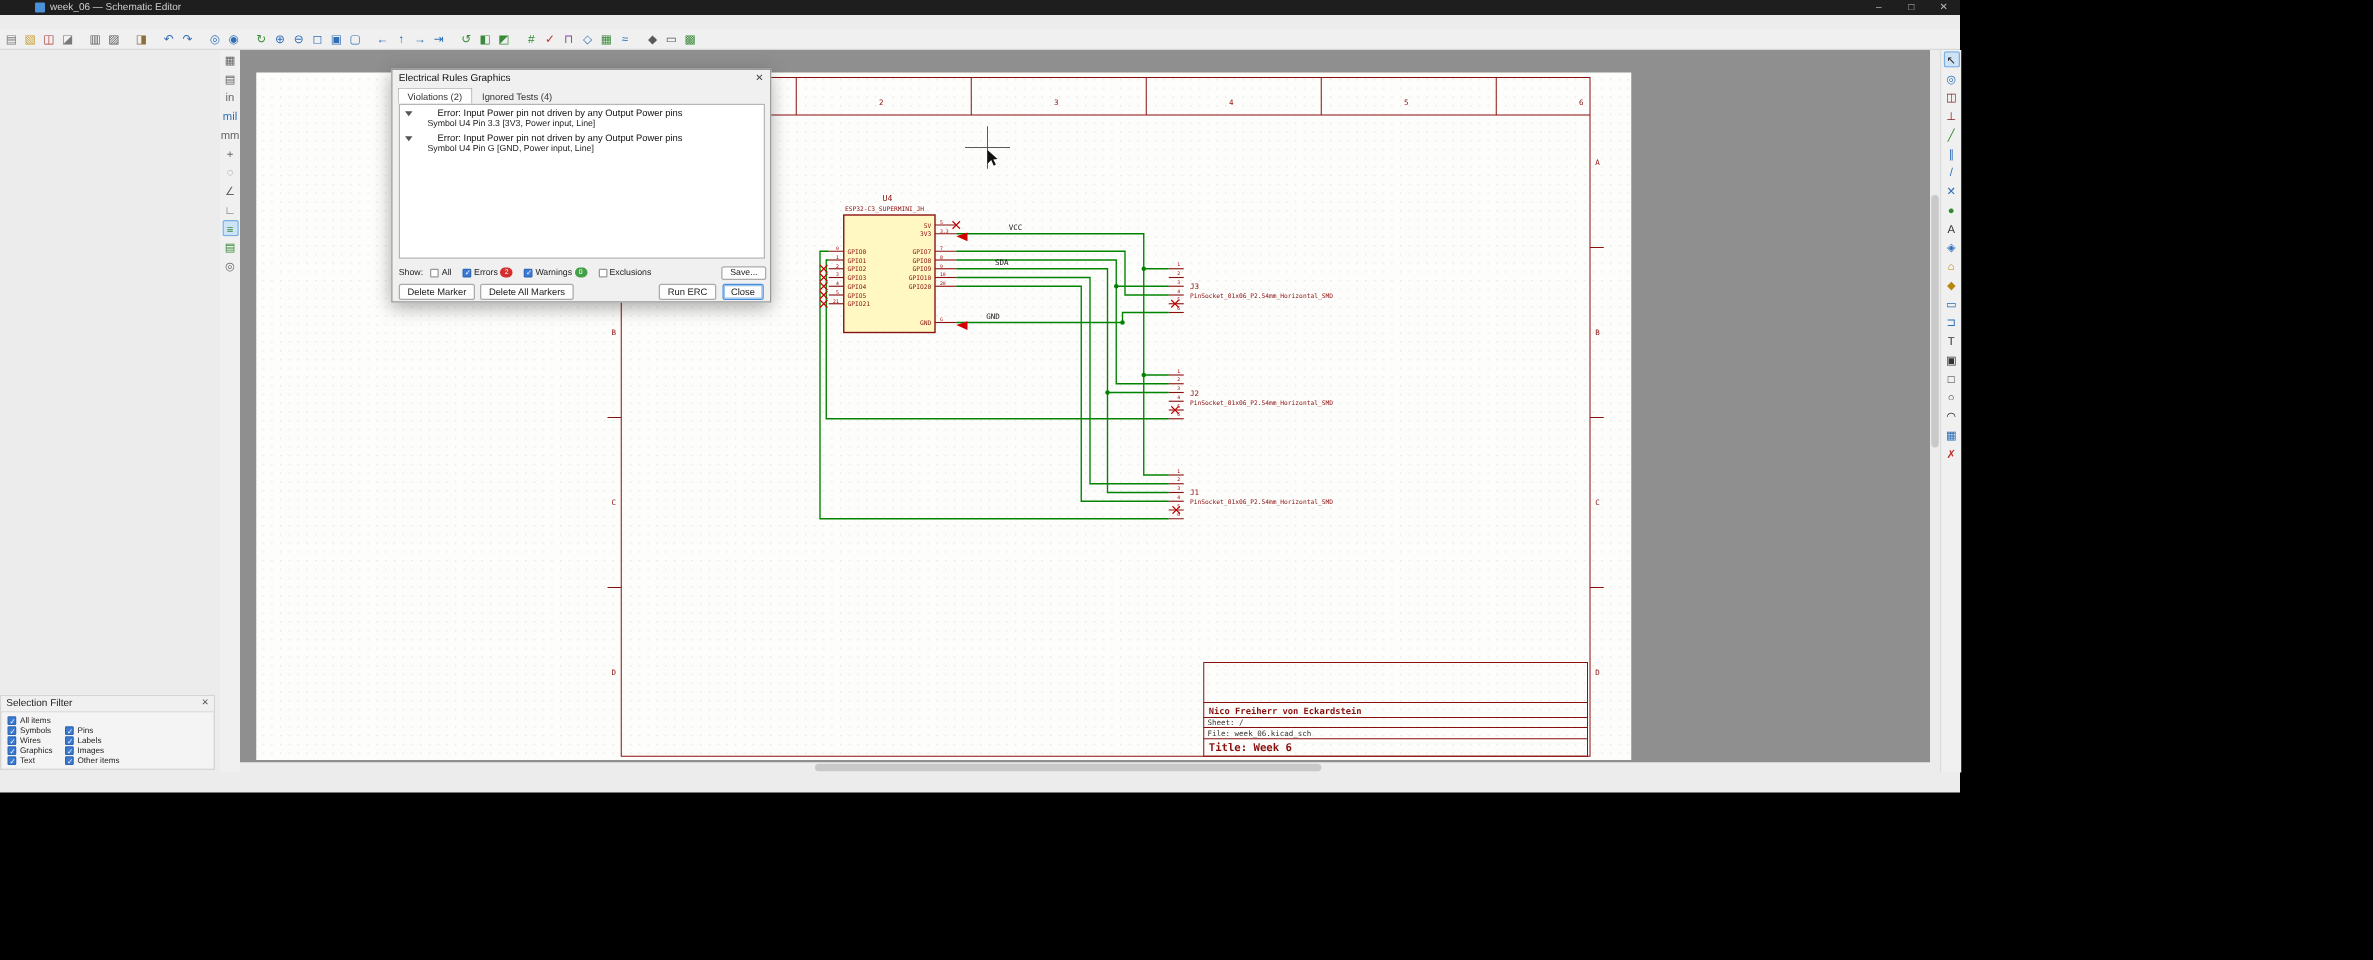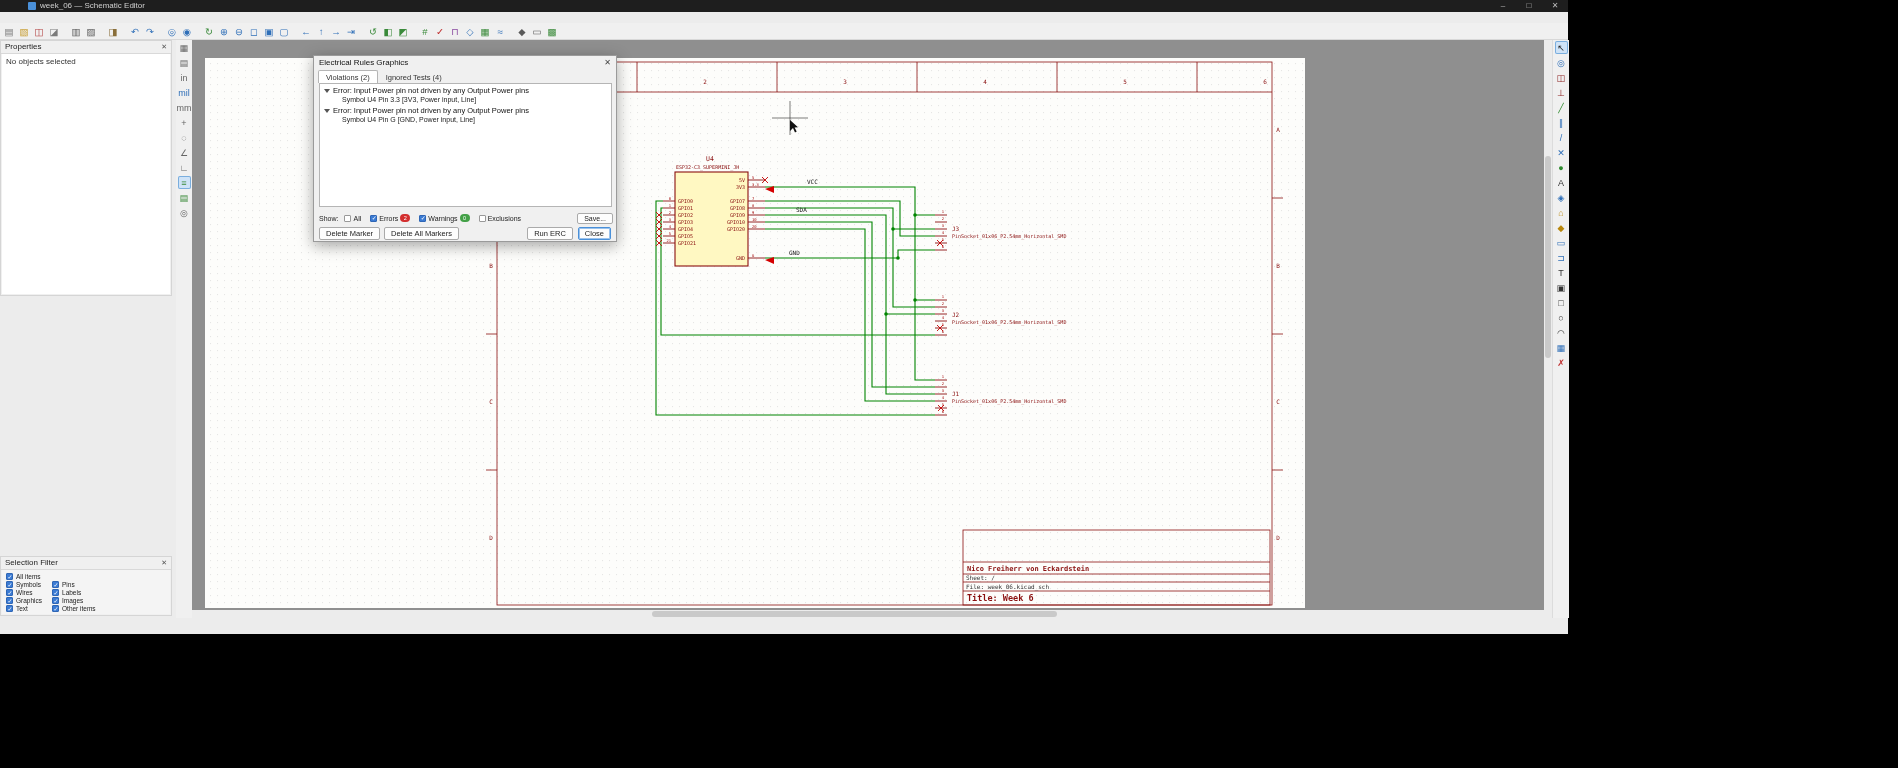--- a/index.html
+++ b/index.html
@@ -51,21 +51,21 @@
   .statusbar span{position:absolute;top:1px;padding-left:6px;border-left:1px solid #d6d6d6;white-space:nowrap;}
   .sf1{left:1078px;} .sf2{left:1118px;} .sf3{left:1184px;} .sf4{left:1302px;} .sf5{left:1384px;} .sf6{left:1418px;}
   
   .dialog{position:absolute;left:313px;top:55px;width:304px;height:187px;background:#f0f0f0;border:1px solid #9a9a9a;box-shadow:0 4px 14px rgba(0,0,0,.35);box-sizing:border-box;}
   .dlg-title{height:13px;font-size:8px;line-height:13px;padding-left:5px;color:#111;position:relative;}
   .dlg-close{position:absolute;right:5px;top:0;font-size:8px;color:#444;}
   .dlg-tabs{display:flex;margin:1px 0 0 4px;height:13px;font-size:7.5px;}
   .dlg-tab{padding:1px 7px;color:#333;border:1px solid transparent;border-bottom:none;line-height:11px;}
   .dlg-tab.active{background:#fff;border-color:#b5b5b5;border-radius:2px 2px 0 0;}
   .erc-list{position:absolute;left:5px;top:27px;width:293px;height:124px;background:#fff;border:1px solid #b5b5b5;box-sizing:border-box;overflow:hidden;font-size:7.5px;color:#111;}
-  .erc-err{display:flex;align-items:center;gap:3px;padding:2px 2px 0 4px;}
+  .erc-err{display:flex;align-items:center;gap:20px;padding:2px 2px 0 4px;}
   .chev{width:6px;height:6px;position:relative;flex:0 0 auto;}
   .chev::before{content:"";position:absolute;left:0;top:1px;border-left:3px solid transparent;border-right:3px solid transparent;border-top:4px solid #555;}
   .erc-detail{padding:1px 2px 1px 22px;font-size:7px;color:#222;}
   .erc-filters{position:absolute;left:5px;top:156px;width:294px;height:12px;display:flex;align-items:center;font-size:7px;color:#222;}
   .erc-filters .lbl{margin-right:6px;}
   .flt{display:flex;align-items:center;gap:2px;margin-right:9px;}
   .badge{display:inline-flex;align-items:center;justify-content:center;min-width:8px;height:8px;border-radius:5px;color:#fff;font-size:5.5px;padding:0 1px;}
   .btn{display:inline-flex;align-items:center;justify-content:center;background:#fdfdfd;border:1px solid #aaa;border-radius:2px;font-size:7.5px;color:#222;height:13px;padding:0 6px;box-sizing:border-box;}
   .btn.small{height:11px;font-size:7px;}
   .btn.active{border-color:#4a90d9;box-shadow:0 0 0 1px #9cc3ec inset;}
@@ -136,29 +136,20 @@
       <span class="icon" style="color: rgb(102, 102, 102);">mm</span>
       <span class="icon" style="color: rgb(102, 102, 102);">+</span>
       <span class="icon" style="color: rgb(102, 102, 102);">◌</span>
       <span class="icon" style="color: rgb(102, 102, 102);">∠</span>
       <span class="icon" style="color: rgb(102, 102, 102);">∟</span>
       <span class="icon active" style="color: rgb(58, 138, 58);">≡</span>
       <span class="icon" style="color: rgb(58, 138, 58);">▤</span>
       <span class="icon" style="color: rgb(102, 102, 102);">◎</span>
     </div>
 
-  <div class="panel props">
-    <div class="panel-title">
-      <span>Properties</span>
-      <span class="panel-close">✕</span>
-    </div>
-    <div class="panel-body">
-      <div style="padding:3px 4px;">No objects selected</div>
-    </div>
-  </div>
 
 
   <div class="panel selfilter">
     <div class="panel-title">
       <span>Selection Filter</span>
       <span class="panel-close">✕</span>
     </div>
     <div class="panel-body">
       <div class="filter-grid">
         <div class="filter-colm">

